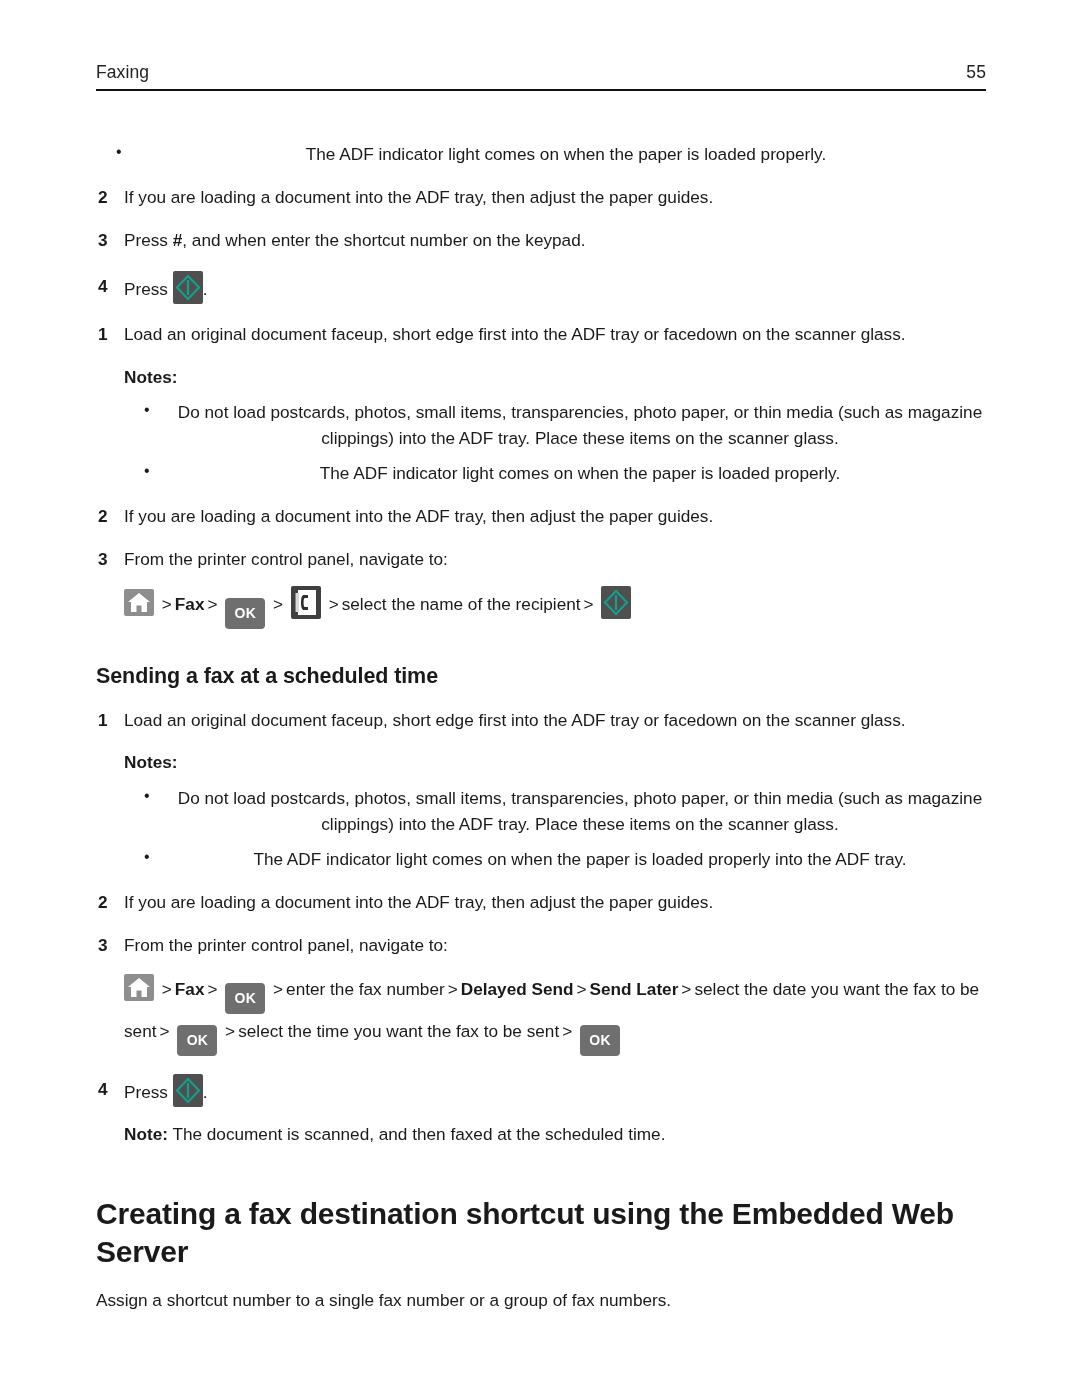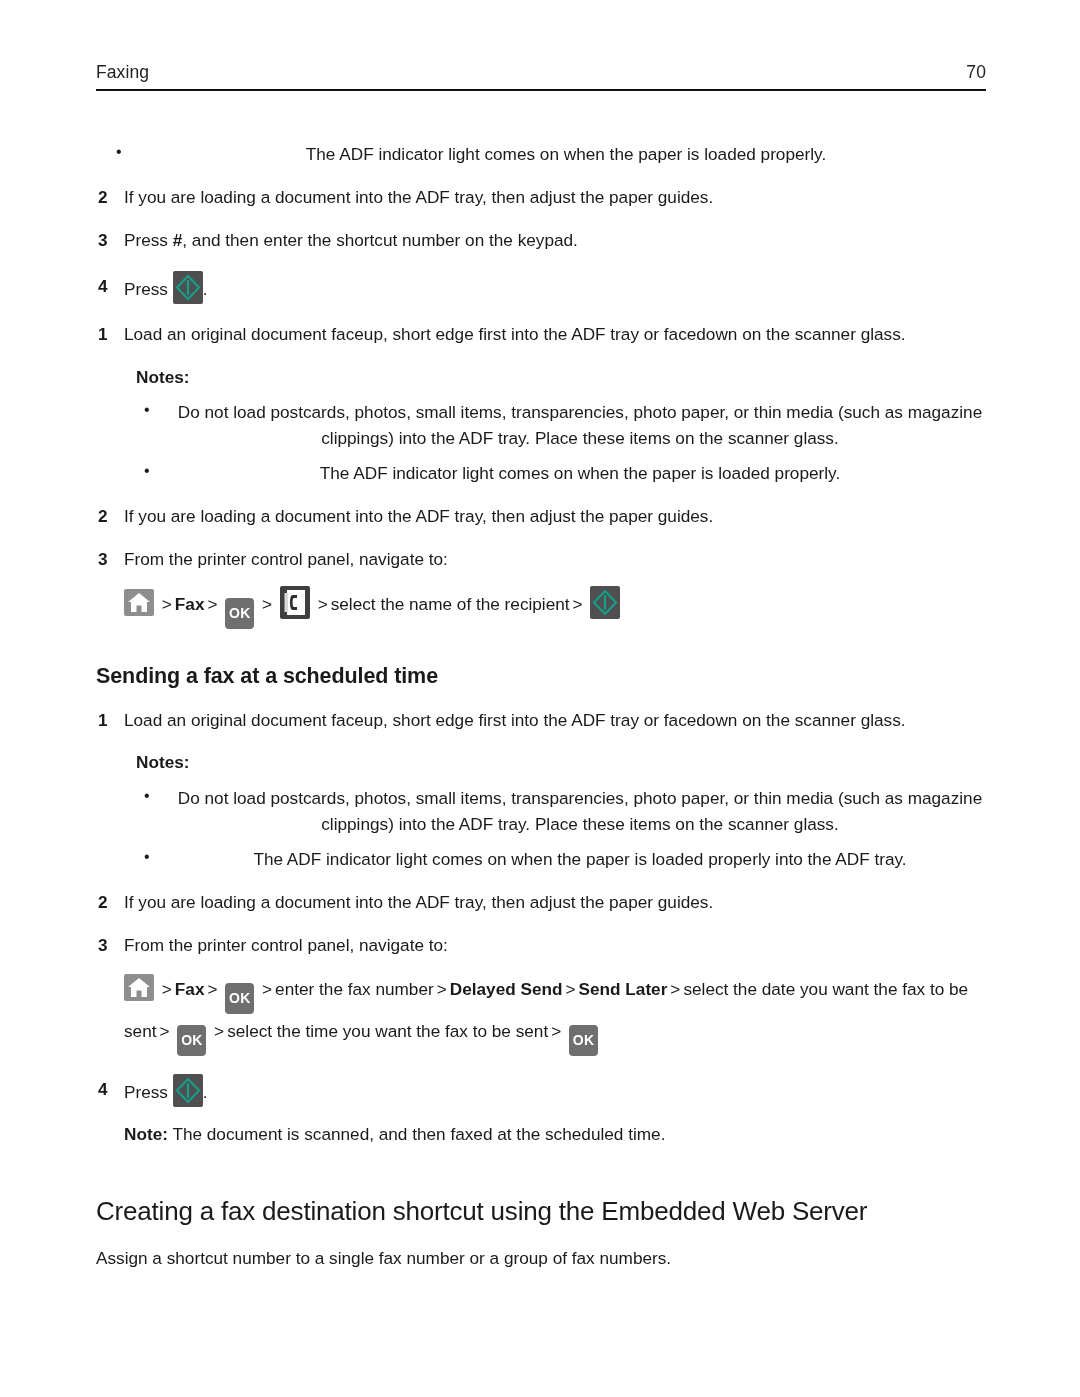--- a/index.html
+++ b/index.html
@@ -49,22 +49,22 @@
   
   .content {
     position: absolute;
     top: 132px;
     left: 96px;
     width: 900px;
   }
 
   
   h1.chapter {
-    font-size: 26px;
-    font-weight: normal;
+    font-size: 30px;
+    font-weight: bold;
     line-height: 1.24;
     margin: 48px 0 0 0;
     letter-spacing: -0.2px;
     max-width: 870px;
   }
   h2.section {
     font-size: 21.5px;
     font-weight: bold;
     line-height: 1.25;
     margin: 34px 0 0 0;
@@ -95,21 +95,20 @@
     left: 2px;
     top: 0;
     font-weight: bold;
     font-size: 17.2px;
   }
 
   .notes-label {
     font-size: 17.2px;
     font-weight: bold;
     margin-top: 16px;
-    margin-left: 12px;
   }
 
   ul.notes {
     list-style: none;
     margin: 8px 0 0 0;
     padding: 0;
   }
   ul.notes > li {
     position: relative;
     font-size: 17.2px;
@@ -168,21 +167,21 @@
   .icon-home {
     width: 30px;
     height: 27px;
     background: #8e8e8e;
     border-radius: 2px;
     vertical-align: -6px;
   }
   .icon-home svg { position: absolute; left: 3px; top: 3px; }
 
   .icon-ok {
-    width: 29px;
+    width: 40px;
     height: 31px;
     background: #6f6f6f;
     border-radius: 4px;
     color: #ffffff;
     font-size: 14px;
     font-weight: bold;
     text-align: center;
     line-height: 31px;
     letter-spacing: 0.2px;
     vertical-align: -8px;
@@ -208,38 +207,38 @@
 
   .sep { padding: 0 3px; }
 </style>
 </head>
 <body>
 
 <div class="page">
 
   <div class="page-header">
     <span>Faxing</span>
-    <span>70</span>
+    <span>55</span>
     <div class="rule"></div>
   </div>
 
   <div class="content">
 
     <ul class="notes level2">
       <li>The ADF indicator light comes on when the paper is loaded properly.</li>
     </ul>
 
     <ol class="steps">
       <li class="step">
         <span class="num">2</span>
         <span>If you are loading a document into the ADF tray, then adjust the paper guides.</span>
       </li>
       <li class="step">
         <span class="num">3</span>
-        <span>Press </span><b>#</b><span>, and then enter the shortcut number on the keypad.</span>
+        <span>Press </span><b>#</b><span>, and when enter the shortcut number on the keypad.</span>
       </li>
     </ol>
 
     <div class="press-line">
       <span class="num">4</span>
       <span>Press</span>
       <span class="icon icon-start">
         <svg width="26" height="29" viewBox="0 0 26 29" xmlns="http://www.w3.org/2000/svg">
           <polygon points="13,3 24,14.5 13,26 2,14.5" fill="none" stroke="#159e8c" stroke-width="2.2"></polygon>
           <line x1="13" y1="7" x2="13" y2="22" stroke="#159e8c" stroke-width="2.2"></line>

